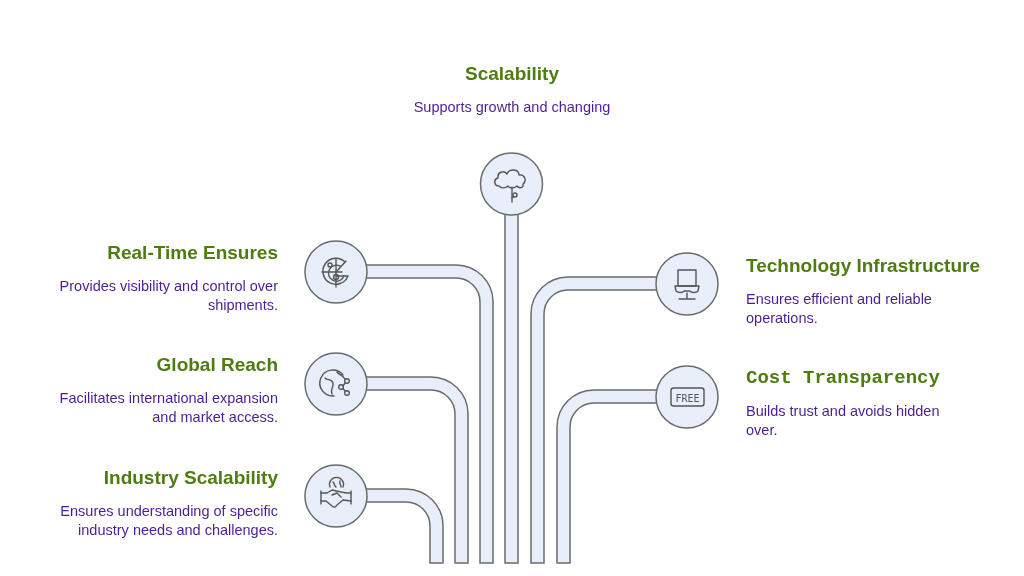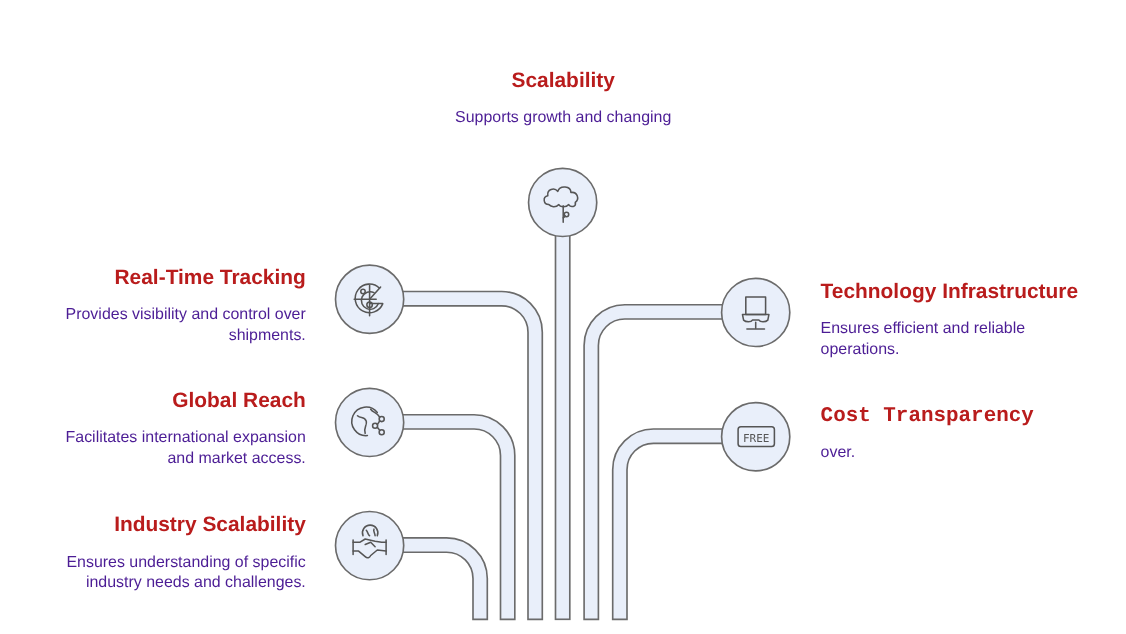--- a/index.html
+++ b/index.html
@@ -1,18 +1,18 @@
 <!DOCTYPE html>
 <html><head>
 <meta charset="utf-8">
 <style>
   html,body{margin:0;padding:0;background:#ffffff;}
   body{width:1024px;height:576px;position:relative;overflow:hidden;font-family:"Liberation Sans","DejaVu Sans",sans-serif;}
   svg.diagram{position:absolute;left:0;top:0;}
-  .title{position:absolute;font-weight:bold;font-size:19px;color:#b91c1c;white-space:nowrap;}
+  .title{position:absolute;font-weight:bold;font-size:19px;color:#4d7c0f;white-space:nowrap;}
   .desc{position:absolute;font-size:14.5px;line-height:19px;color:#4c1d95;}
   .left{text-align:right;}
   .center{text-align:center;}
 </style>
 </head>
 <body>
 
 <svg class="diagram" width="1024" height="576" viewBox="0 0 1024 576">
   <g fill="#e9effa" stroke="#6b6b6b" stroke-width="1.5">
 
@@ -84,21 +84,21 @@
     </g>
   </g>
   <text x="687.5" y="401.5" text-anchor="middle" font-family="'DejaVu Sans Mono',monospace" font-size="10" fill="#555555">FREE</text>
 </svg>
 
 <div class="title center" style="left:412px;top:63px;width:200px;">Scalability</div>
 <div class="desc center" style="left:382px;top:98px;width:260px;">
   <div>Supports growth and changing</div>
 </div>
 
-<div class="title left" style="right:746px;top:242px;">Real-Time Tracking</div>
+<div class="title left" style="right:746px;top:242px;">Real-Time Ensures</div>
 <div class="desc left" style="right:746px;top:277px;width:280px;">
   <div>Provides visibility and control over</div>
   <div>shipments.</div>
 </div>
 
 <div class="title left" style="right:746px;top:354px;margin-left:32px;">Global Reach</div>
 <div class="desc left" style="right:746px;top:389px;width:280px;">
   <div>Facilitates international expansion</div>
   <div>and market access.</div>
 </div>
@@ -110,14 +110,15 @@
 </div>
 
 <div class="title" style="left:746px;top:255px;">Technology Infrastructure</div>
 <div class="desc" style="left:746px;top:290px;width:260px;">
   <div>Ensures efficient and reliable</div>
   <div>operations.</div>
 </div>
 
 <div class="title" style="left:746px;top:367px;font-family:Liberation Mono, monospace;">Cost Transparency</div>
 <div class="desc" style="left:746px;top:402px;width:260px;">
+  <div>Builds trust and avoids hidden</div>
   <div>over.</div>
 </div>
 
 </body></html>

